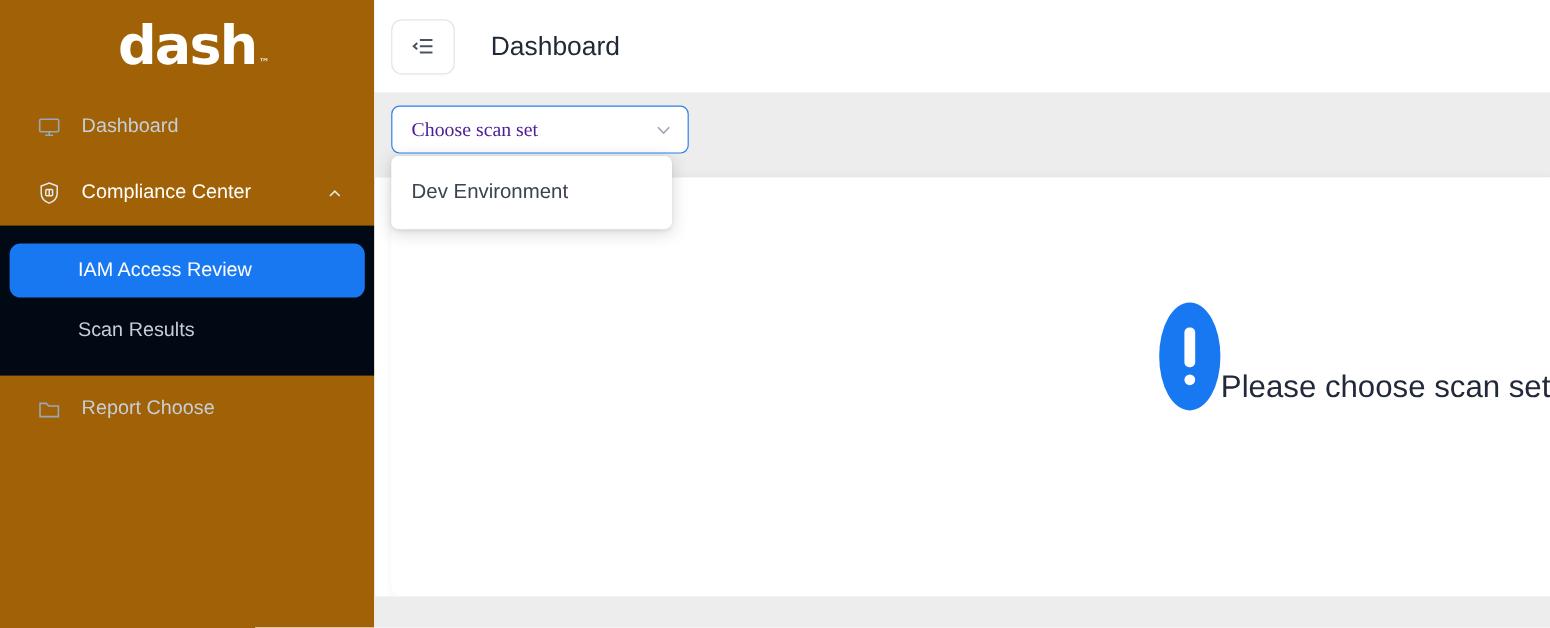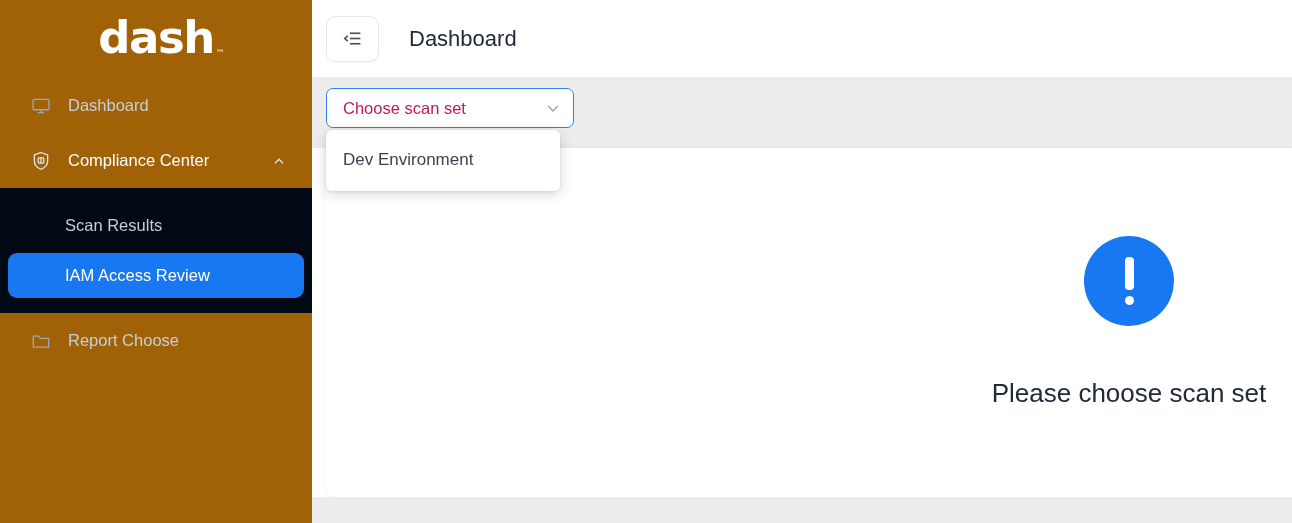--- a/index.html
+++ b/index.html
@@ -126,21 +126,21 @@
   }
   .page-bottom {
     position:absolute;
     left:0; right:0; top:497px; height:26px;
     background:#ededed;
   }
 
   .empty-state {
     position:absolute;
     left:0; right:0; top:0; bottom:0;
-    display:flex; flex-direction:column;
+    display:flex; flex-direction:row;
     align-items:center; justify-content:center;
     padding-left:640px;
   }
   .alert-circle {
     width:90px; height:90px;
     border-radius:50%;
     background:#1778f2;
     display:flex; align-items:center; justify-content:center;
     margin-bottom:52px;
   }
@@ -174,21 +174,22 @@
     border:1.6px solid #2d81ec;
     border-radius:7px;
     background:#ffffff;
     display:flex; align-items:center;
     padding:0 12px 0 16px;
     cursor:pointer;
   }
   .select-placeholder {
     flex:1 1 auto;
     font-size:16.5px;
-    color:#be185d;
+    color:#4c1d95;
+    font-family:Liberation Serif, serif;
   }
   .select-caret {
     width:16px; height:16px;
     display:flex; align-items:center; justify-content:center;
     flex:0 0 16px;
   }
   .select-menu {
     margin-top:2px;
     background:#ffffff;
     border-radius:6px;
@@ -241,25 +242,25 @@
       </span>
       <span>Compliance Center</span>
       <span class="caret">
         <svg width="14" height="14" viewBox="0 0 24 24" fill="none" stroke="#e4eaf0" stroke-width="2.2">
           <polyline points="5,16 12,9 19,16"></polyline>
         </svg>
       </span>
     </div>
 
     <div class="submenu">
+      <div class="sub-item selected">
+        <span>IAM Access Review</span>
+      </div>
       <div class="sub-item">
         <span>Scan Results</span>
-      </div>
-      <div class="sub-item selected">
-        <span>IAM Access Review</span>
       </div>
     </div>
 
 
     <div class="nav-item">
       <span class="ico">
         <svg width="20" height="20" viewBox="0 0 24 24" fill="none" stroke="#9aa7b4" stroke-width="1.6">
           <path d="M2.8 19.4V6.2h6.4l2.2 2.6h9.8v10.6z"></path>
         </svg>
       </span>

